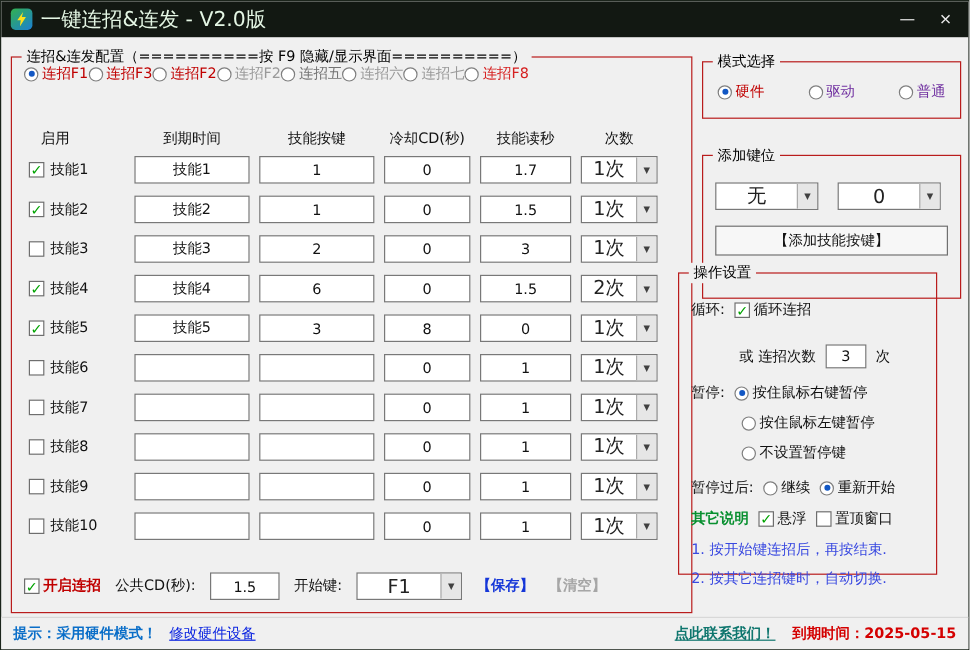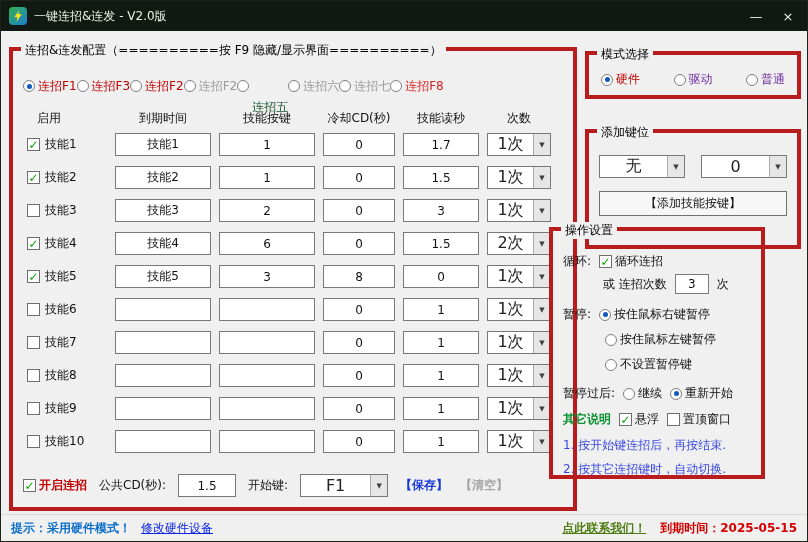--- a/index.html
+++ b/index.html
@@ -3,31 +3,31 @@
 <meta charset="utf-8">
 <style>
   * { margin:0; padding:0; box-sizing:border-box; font-family:"DejaVu Sans","Liberation Sans",sans-serif; }
   body { background:#fff; }
   .window { position:relative; width:808px; height:542px; background:#f0f0f0; border:1px solid #1b241b; overflow:hidden; font-size:12px; color:#111; }
 
   
   .titlebar { position:absolute; top:0; left:0; right:0; height:30px; background:#121812; display:flex; align-items:center; padding:0 8px; gap:7px; }
   .app-icon { width:18px; height:18px; border-radius:4px; background:linear-gradient(140deg,#33b14e 0%,#1b7fd4 100%); display:flex; align-items:center; justify-content:center; flex:none; }
   .bolt { width:9px; height:12px; background:#ffe11a; clip-path:polygon(64% 0,10% 58%,42% 58%,34% 100%,90% 34%,52% 34%); }
-  .title { color:#e4f6e4; font-size:12px; }
+  .title { color:#e4f6e4; font-size:17px; }
   .winbtns { margin-left:auto; display:flex; gap:10px; }
   .winbtn { width:22px; height:20px; display:flex; align-items:center; justify-content:center; color:#ededed; font-size:13px; cursor:pointer; }
 
   
-  .group { position:absolute; border:4px solid #b91c1c; }
+  .group { position:absolute; border:1px solid #b91c1c; }
   .legend { position:absolute; top:-9px; left:8px; background:#f0f0f0; padding:0 4px; white-space:nowrap; color:#000; }
   .g-combo { left:8px; top:46px; width:568px; height:464px; }
   .g-mode  { left:584px; top:50px;  width:216px; height:48px; }
   .g-key   { left:584px; top:128px; width:216px; height:120px; }
-  .g-op    { left:548px; top:226px; width:216px; height:252px; }
+  .g-op    { left:564px; top:226px; width:216px; height:252px; }
 
   
   .radio { width:12px; height:12px; border:1px solid #7f7f7f; border-radius:50%; background:#fff; position:relative; flex:none; }
   .radio.on::after { content:""; position:absolute; inset:2.5px; border-radius:50%; background:#1257c4; }
   .checkbox { width:13px; height:13px; border:1px solid #6e6e6e; background:#fff; display:inline-flex; align-items:center; justify-content:center; flex:none; }
   .checkbox.on::after { content:"✓"; color:#00a400; font-weight:bold; font-size:12px; line-height:1; }
   .ritem { display:inline-flex; align-items:center; gap:3px; cursor:pointer; white-space:nowrap; }
 
   
   .tabs { position:absolute; top:5px; left:10px; right:10px; display:flex; justify-content:flex-start; }
@@ -59,33 +59,33 @@
 
   
   .key-content { position:absolute; top:22px; left:10px; right:10px; }
   .key-row { display:flex; gap:16px; }
   .key-combo { width:86px; flex:none; }
   .add-btn { margin-top:13px; width:100%; height:25px; border:1px solid #707070; background:#f7f7f7; font-size:12px; cursor:pointer; display:flex; align-items:center; justify-content:center; color:#111; }
 
   
   .op-content { position:absolute; top:22px; left:10px; right:6px; display:flex; flex-direction:column; }
   .op-row { display:flex; align-items:center; gap:8px; white-space:nowrap; }
-  .mt7{margin-top:7px;} .mt8{margin-top:8px;} .mt9{margin-top:9px;} .mt10{margin-top:4px;} .mt12{margin-top:12px;}
+  .mt7{margin-top:7px;} .mt8{margin-top:8px;} .mt9{margin-top:9px;} .mt10{margin-top:20px;} .mt12{margin-top:12px;}
   .ind  { padding-left:42px; }
   .ind2 { padding-left:40px; }
   .loop-input { width:34px; height:20px; flex:none; }
   .green-bold { color:#089030; font-weight:bold; }
   .note { color:#3848e0; }
 
   
   .statusbar { position:absolute; left:0; right:0; bottom:0; height:27px; border-top:1px solid #d8d8d8; background:#f0f0f0; display:flex; align-items:center; padding:0 10px; gap:10px; white-space:nowrap; }
   .tip { color:#0a6ec8; font-weight:bold; }
   .modify { color:#0b24e0; text-decoration:underline; cursor:pointer; }
   .right-cluster { margin-left:auto; display:flex; gap:14px; }
-  .contact { color:#4d7c0f; font-weight:bold; text-decoration:underline; cursor:pointer; }
+  .contact { color:#0f766e; font-weight:bold; text-decoration:underline; cursor:pointer; }
   .expiry { color:#d40000; font-weight:bold; }
 </style>
 </head>
 <body>
 
 <div class="window">
 
   <div class="titlebar">
     <span class="app-icon">
         <span class="bolt"></span>
@@ -112,21 +112,21 @@
       <label class="ritem">
         <span class="radio"></span>
         <span style="color: rgb(192, 0, 0);">连招F2</span>
       </label>
       <label class="ritem">
         <span class="radio"></span>
         <span style="color: rgb(153, 153, 153);">连招F2</span>
       </label>
       <label class="ritem">
         <span class="radio"></span>
-        <span style="color: #14532d; margin-top: 43px;">连招五</span>
+        <span style="color: #737373;">连招五</span>
       </label>
       <label class="ritem">
         <span class="radio"></span>
         <span style="color: rgb(153, 153, 153);">连招六</span>
       </label>
       <label class="ritem">
         <span class="radio"></span>
         <span style="color: rgb(153, 153, 153);">连招七</span>
       </label>
       <label class="ritem">

